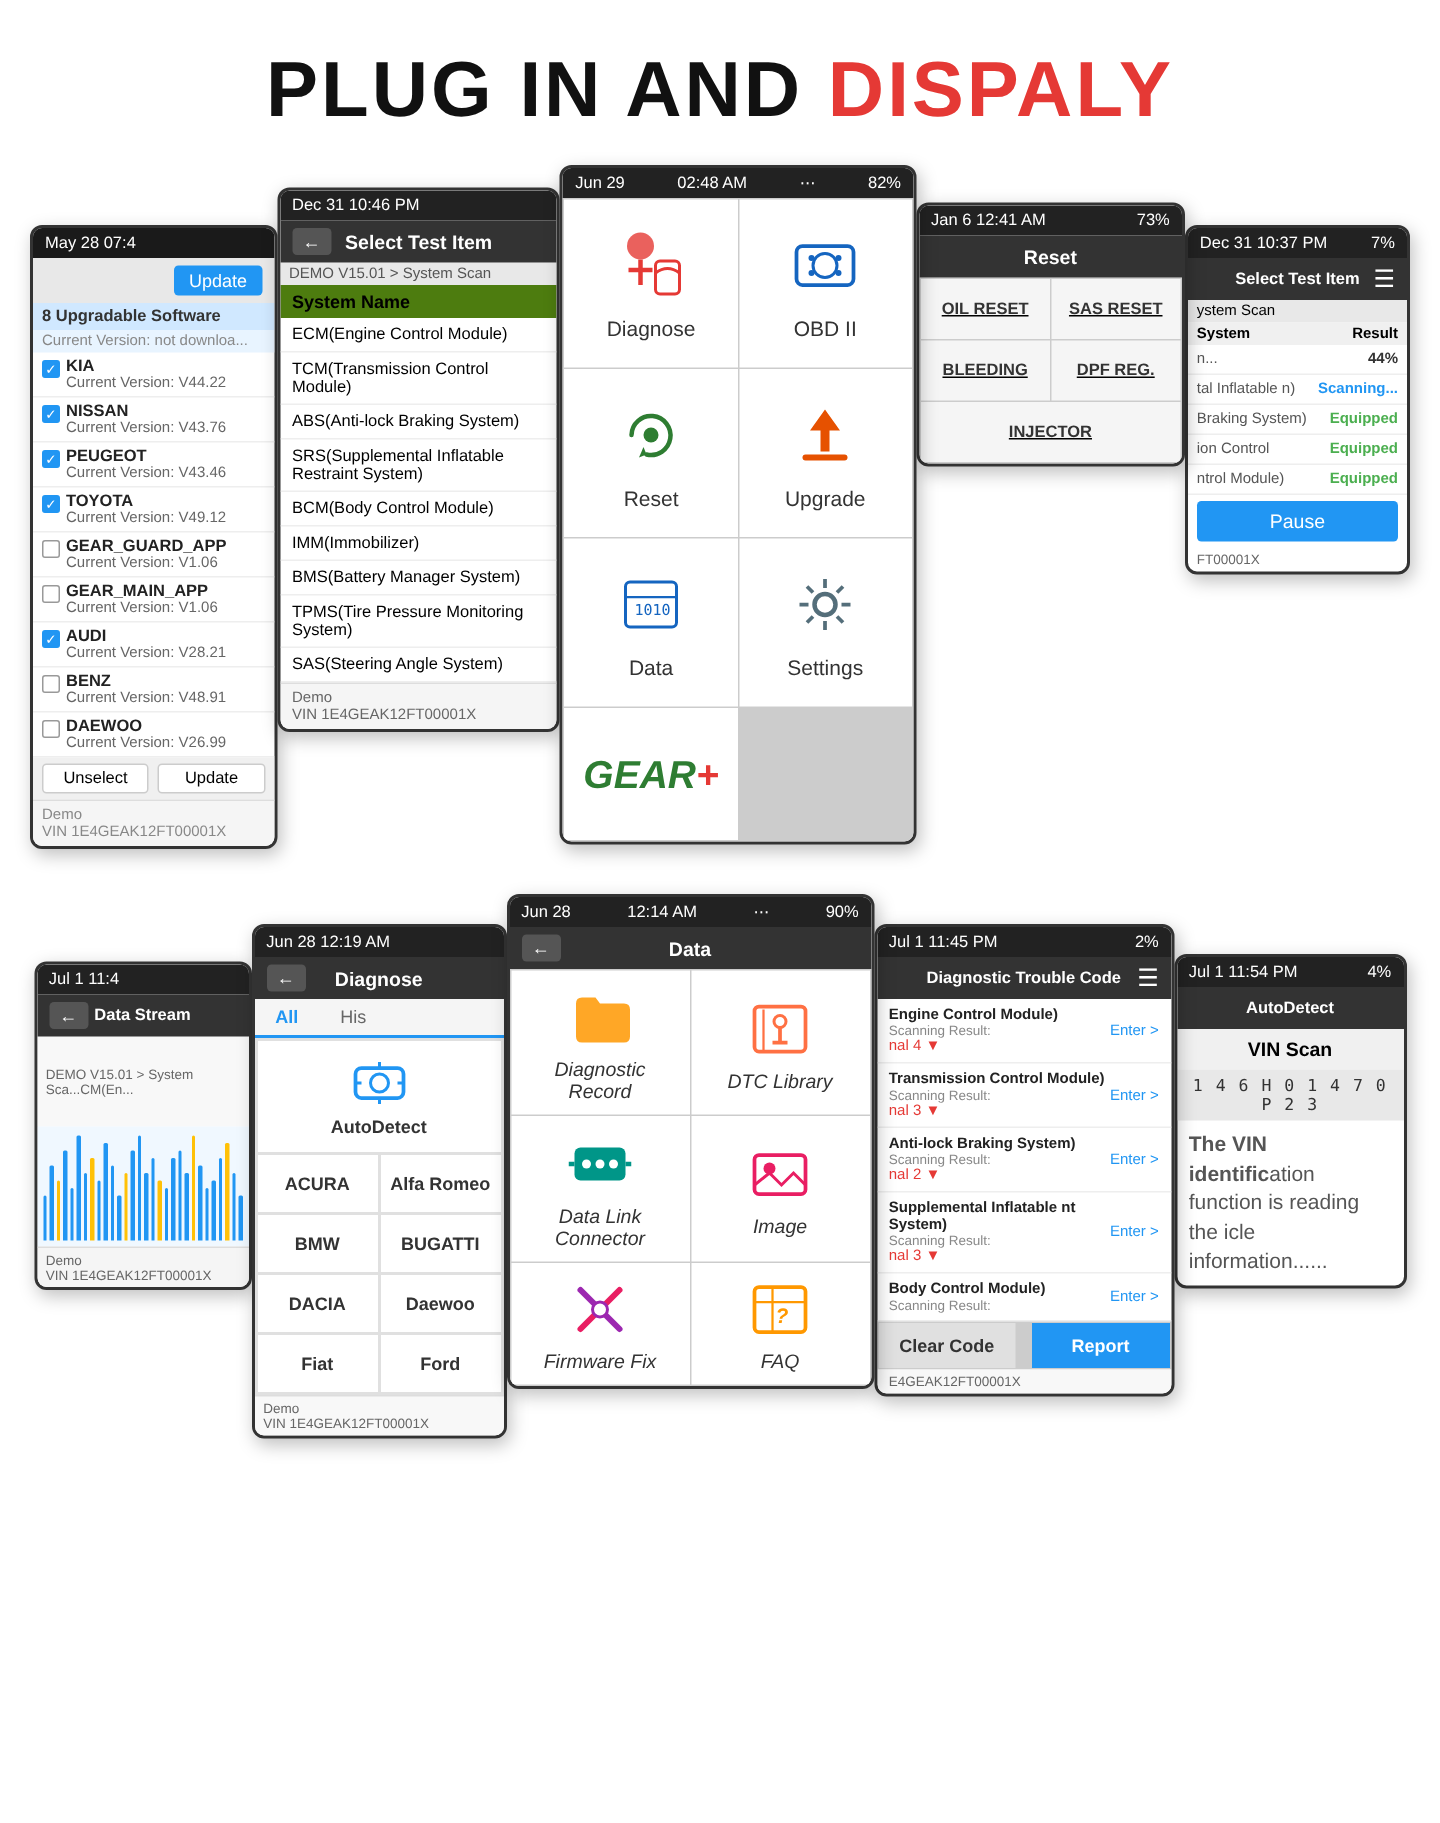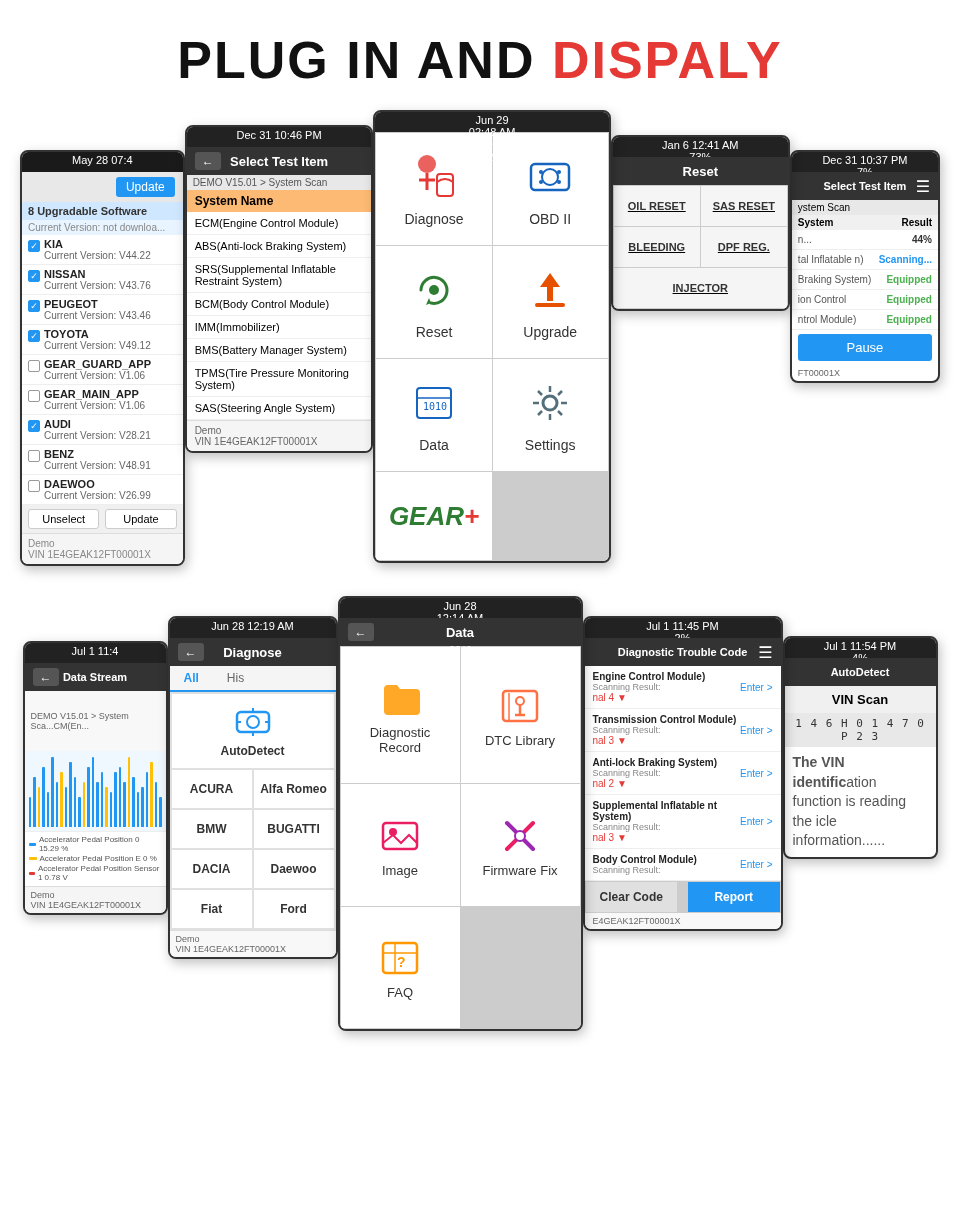--- a/index.html
+++ b/index.html
@@ -44,21 +44,20 @@
 
     .status-bar {
       background: #222;
       color: #fff;
       font-size: 11px;
       padding: 2px 8px;
       display: flex;
       justify-content: space-between;
       align-items: center;
       height: 20px;
-      flex-direction: column;
     }
 
     .nav-bar {
       background: #333;
       color: #fff;
       font-size: 13px;
       padding: 4px 8px;
       display: flex;
       align-items: center;
       justify-content: center;
@@ -159,21 +158,21 @@
       margin-top: 15px;
       z-index: 3;
     }
     .demo-path {
       background: #e8e8e8;
       font-size: 10px;
       padding: 2px 6px;
       color: #555;
     }
     .system-name-header {
-      background: #fdba74;
+      background: #4d7c0f;
       font-size: 12px;
       font-weight: bold;
       padding: 4px 8px;
     }
     .system-list { font-size: 11px; }
     .system-item {
       padding: 5px 8px;
       border-bottom: 1px solid #eee;
       cursor: pointer;
     }
@@ -391,23 +390,24 @@
       gap: 1px;
       background: #ccc;
       padding: 1px;
     }
     .data-menu-item {
       background: #fff;
       display: flex;
       flex-direction: column;
       align-items: center;
       justify-content: center;
-      padding: 28px 8px;
+      padding: 8px 8px;
       cursor: pointer;
       gap: 6px;
+      font-style: italic;
     }
     .data-icon { font-size: 36px; }
     .data-label { font-size: 13px; color: #333; text-align: center; }
 
     
     .dtc-screen {
       width: 200px;
       margin-top: 20px;
       z-index: 3;
     }
@@ -576,20 +576,21 @@
     </div>
     <div class="nav-bar">
       <button class="back-btn">←</button>
       <span class="title">Select Test Item</span>
     </div>
     <div class="demo-path">DEMO V15.01 &gt; System Scan</div>
     <div class="system-name-header">System Name</div>
     <div class="system-list">
 
     <div class="system-item">ECM(Engine Control Module)</div>
+        <div class="system-item">TCM(Transmission Control Module)</div>
         <div class="system-item">ABS(Anti-lock Braking System)</div>
         <div class="system-item">SRS(Supplemental Inflatable Restraint System)</div>
         <div class="system-item">BCM(Body Control Module)</div>
         <div class="system-item">IMM(Immobilizer)</div>
         <div class="system-item">BMS(Battery Manager System)</div>
         <div class="system-item">TPMS(Tire Pressure Monitoring System)</div>
         <div class="system-item">SAS(Steering Angle System)</div>
       </div>
     <div class="demo-vin">
       <div>Demo</div>
@@ -797,34 +798,20 @@
         <div class="ds-bar" style="height: 45px;"></div>
         <div class="ds-bar yellow" style="height: 70px;"></div>
         <div class="ds-bar" style="height: 50px;"></div>
         <div class="ds-bar" style="height: 35px;"></div>
         <div class="ds-bar" style="height: 40px;"></div>
         <div class="ds-bar" style="height: 55px;"></div>
         <div class="ds-bar yellow" style="height: 65px;"></div>
         <div class="ds-bar" style="height: 45px;"></div>
         <div class="ds-bar" style="height: 30px;"></div>
       </div>
-    <div class="ds-legend">
-      <div class="ds-legend-item">
-        <div class="ds-legend-dot" style="background:#2196F3;"></div>
-        <span style="font-size:8px;color:#555;">Accelerator Pedal Position 0 15.29 %</span>
-      </div>
-      <div class="ds-legend-item">
-        <div class="ds-legend-dot" style="background:#FFC107;"></div>
-        <span style="font-size:8px;color:#555;">Accelerator Pedal Position E 0 %</span>
-      </div>
-      <div class="ds-legend-item">
-        <div class="ds-legend-dot" style="background:#e53935;"></div>
-        <span style="font-size:8px;color:#555;">Accelerator Pedal Position Sensor 1 0.78 V</span>
-      </div>
-    </div>
     <div class="demo-vin" style="padding:3px 6px;font-size:9px;color:#666;">
       <div>Demo</div>
       <div>VIN 1E4GEAK12FT00001X</div>
     </div>
   </div>
 
   <div class="screen diagnose-screen-b">
     <div class="status-bar">
       <span>Jun 28  12:19 AM</span>
     </div>
@@ -893,20 +880,33 @@
             <rect x="4" y="6" width="34" height="30" rx="3" fill="none" stroke="#FF7043" stroke-width="2.5"></rect>
             <circle cx="21" cy="16" r="4" fill="none" stroke="#FF7043" stroke-width="2"></circle>
             <line x1="21" y1="20" x2="21" y2="30" stroke="#FF7043" stroke-width="2.5"></line>
             <line x1="16" y1="30" x2="26" y2="30" stroke="#FF7043" stroke-width="2.5"></line>
             <line x1="10" y1="8" x2="10" y2="36" stroke="#FF7043" stroke-width="1.5"></line>
           </svg>
         </div>
         <span class="data-label">DTC Library</span>
       </div>
 
+      <div class="data-menu-item">
+        <div class="data-icon">
+          <svg width="42" height="42" viewBox="0 0 42 42">
+            <rect x="4" y="10" width="34" height="22" rx="4" fill="#009688"></rect>
+            <circle cx="12" cy="21" r="3" fill="#fff"></circle>
+            <circle cx="21" cy="21" r="3" fill="#fff"></circle>
+            <circle cx="30" cy="21" r="3" fill="#fff"></circle>
+            <line x1="4" y1="21" x2="0" y2="21" stroke="#009688" stroke-width="3"></line>
+            <line x1="38" y1="21" x2="42" y2="21" stroke="#009688" stroke-width="3"></line>
+          </svg>
+        </div>
+        <span class="data-label">Data Link Connector</span>
+      </div>
 
       <div class="data-menu-item">
         <div class="data-icon">
           <svg width="42" height="42" viewBox="0 0 42 42">
             <rect x="4" y="8" width="34" height="26" rx="3" fill="none" stroke="#E91E63" stroke-width="2.5"></rect>
             <circle cx="14" cy="17" r="4" fill="#E91E63"></circle>
             <path d="M4 28 L14 20 L22 28 L30 20 L38 28" fill="none" stroke="#E91E63" stroke-width="2"></path>
           </svg>
         </div>
         <span class="data-label">Image</span>

